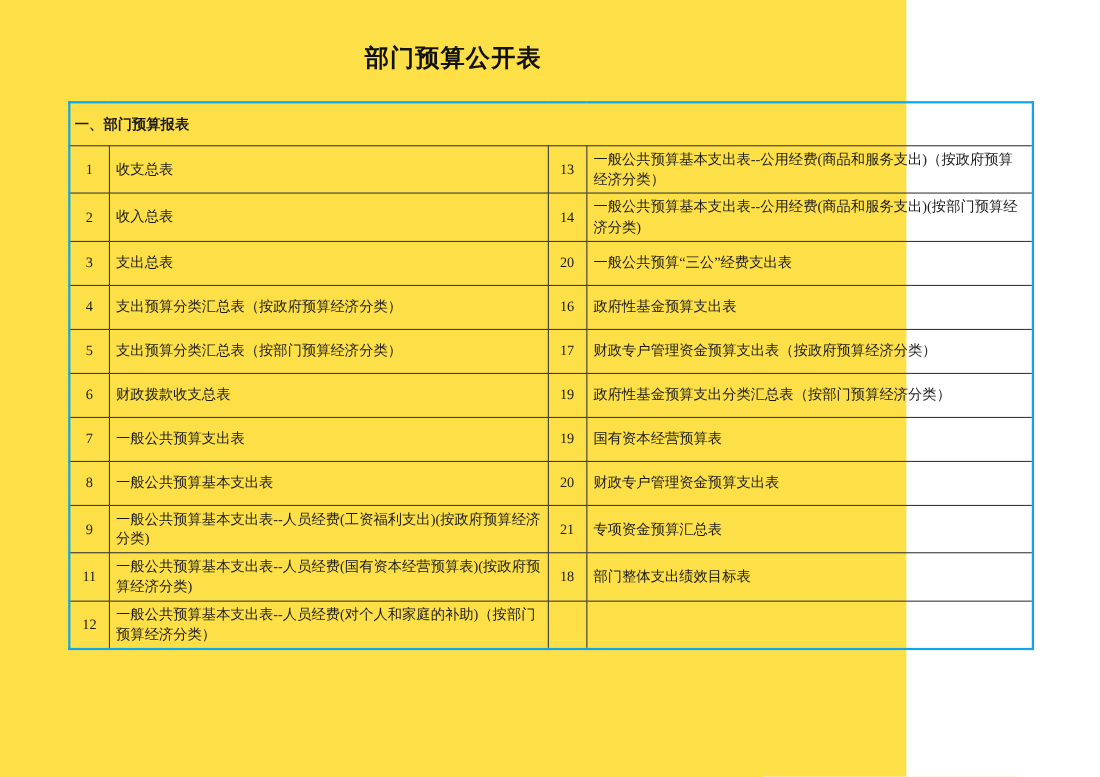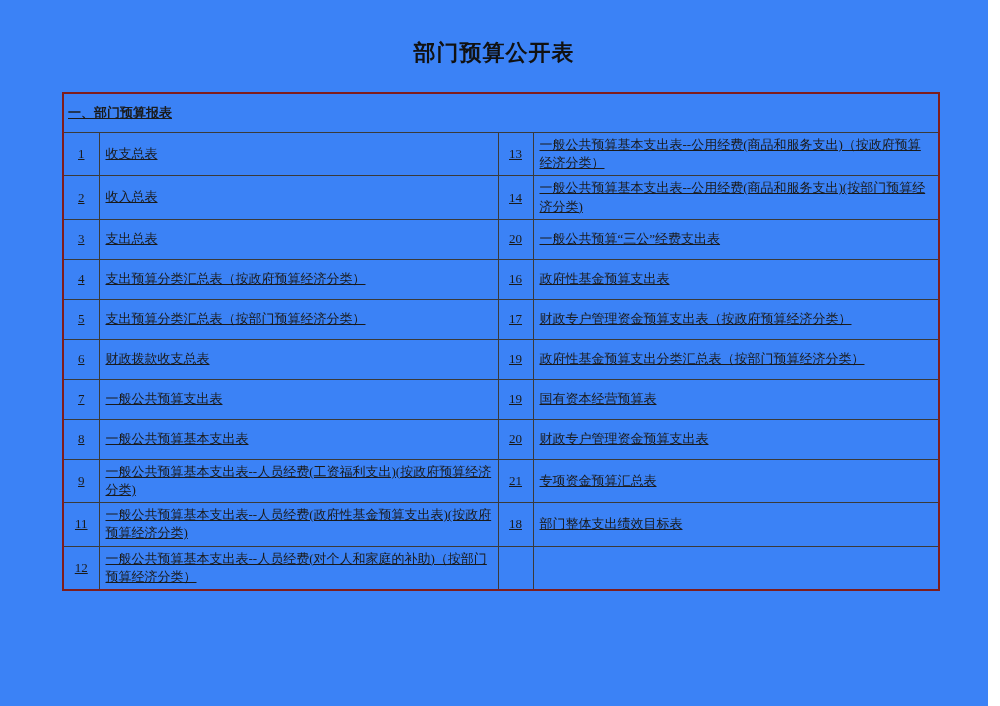--- a/index.html
+++ b/index.html
@@ -9,40 +9,39 @@
   }
   body {
     width: 1000px;
     height: 706px;
     font-family: "Liberation Serif", "DejaVu Serif", serif;
     color: #1a1a1a;
     overflow: hidden;
   }
   .page {
     position: relative;
-    width: 988px;
+    width: 824px;
     height: 706px;
-    background: #3b82f6;
+    background: #fde047;
   }
   .title {
     margin: 0;
     padding-top: 38px;
     text-align: center;
     font-size: 22px;
     font-weight: bold;
     letter-spacing: 1px;
     color: #111111;
   }
   table.report-table {
     border-collapse: collapse;
     table-layout: fixed;
     width: 876px;
     margin: 24px 0 0 62px;
-    border: 2px solid #7f1d1d;
-    text-decoration: underline;
+    border: 2px solid #0ea5e9;
   }
   table.report-table td {
     border: 1px solid #3a3a3a;
     font-size: 13px;
     vertical-align: middle;
     overflow: hidden;
     word-break: break-all;
   }
   td.section-header {
     font-weight: bold;
@@ -131,21 +130,21 @@
         <td class="name">财政专户管理资金预算支出表</td>
       </tr>
       <tr class="data-row">
         <td class="num">9</td>
         <td class="name">一般公共预算基本支出表--人员经费(工资福利支出)(按政府预算经济分类)</td>
         <td class="num">21</td>
         <td class="name">专项资金预算汇总表</td>
       </tr>
       <tr class="data-row">
         <td class="num">11</td>
-        <td class="name">一般公共预算基本支出表--人员经费(政府性基金预算支出表)(按政府预算经济分类)</td>
+        <td class="name">一般公共预算基本支出表--人员经费(国有资本经营预算表)(按政府预算经济分类)</td>
         <td class="num">18</td>
         <td class="name">部门整体支出绩效目标表</td>
       </tr>
       <tr class="data-row">
         <td class="num">12</td>
         <td class="name">一般公共预算基本支出表--人员经费(对个人和家庭的补助)（按部门预算经济分类）</td>
         <td class="num"></td>
         <td class="name"></td>
       </tr>
     </tbody>

